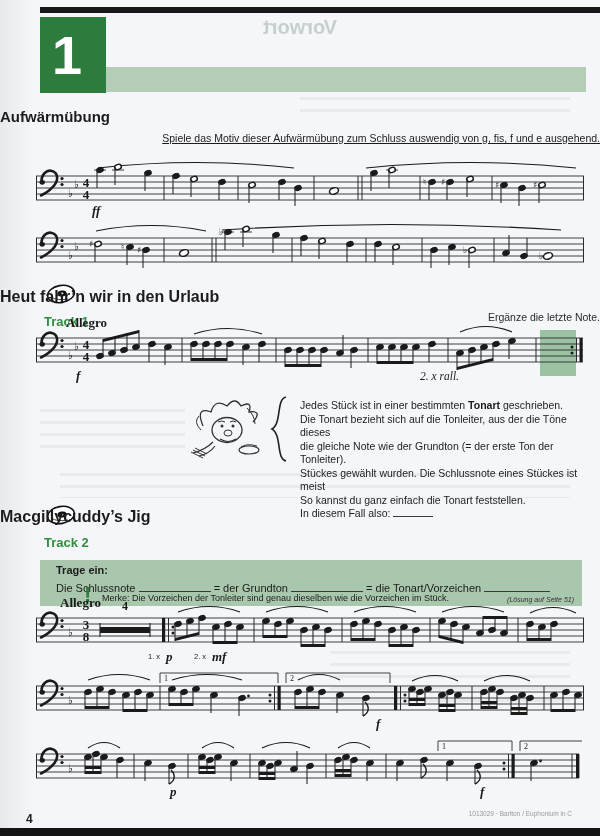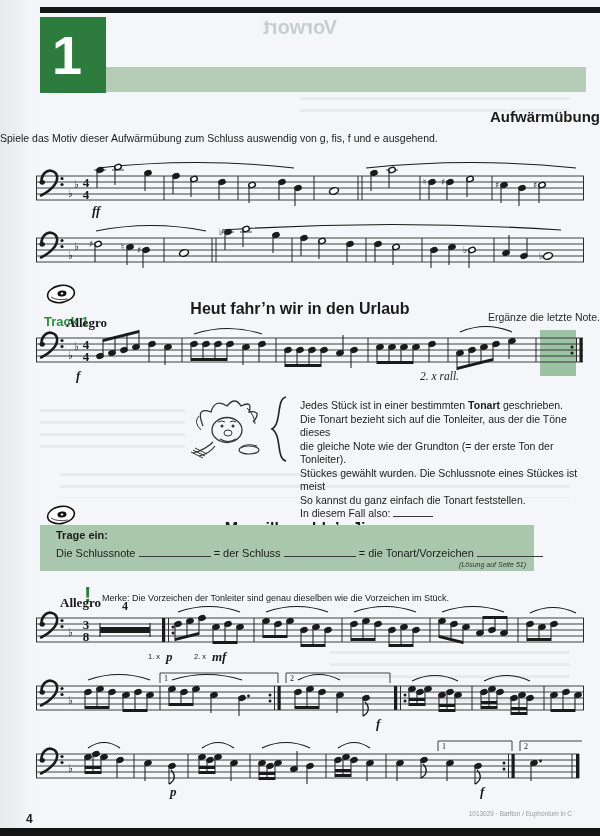--- a/index.html
+++ b/index.html
@@ -10,43 +10,43 @@
   .top-bar{position:absolute;left:40px;right:0;top:7px;height:6px;background:#171717;}
   .bottom-bar{position:absolute;left:0;right:0;top:828px;height:8px;background:#141414;}
   .unit-box{position:absolute;left:40px;top:17px;width:66px;height:76px;background:#2e7b3e;
         display:flex;align-items:center;justify-content:center;}
   .unit-box span{color:#fff;font-size:54px;font-weight:bold;line-height:1;transform:translateX(-6px);}
   .green-band{position:absolute;left:106px;top:67px;width:480px;height:25px;background:#b5ccb6;}
   .bleed{position:absolute;color:#8aa398;opacity:.45;transform:scaleX(-1);filter:blur(.6px);
         font-weight:bold;font-size:20px;text-align:center;}
   .bleed-block{position:absolute;opacity:.10;pointer-events:none;
         background:repeating-linear-gradient(to bottom,transparent 0 3px,#6e8579 3px 6px,transparent 6px 12px);}
-  h1.warm{position:absolute;left:0;right:0;top:108px;margin:0;text-align:right;font-size:15px;font-weight:bold;}
-  .instr{position:absolute;left:0;right:0;top:132px;margin:0;text-align:left;font-size:10.5px;}
-  h2.song{position:absolute;left:0;right:0;margin:12px;text-align:center;font-size:16px;font-weight:bold;}
+  h1.warm{position:absolute;left:0;right:0;top:108px;margin:0;text-align:left;font-size:15px;font-weight:bold;}
+  .instr{position:absolute;left:0;right:0;top:132px;margin:0;text-align:right;font-size:10.5px;text-decoration:underline;}
+  h2.song{position:absolute;left:0;right:0;margin:0;font-size:16px;font-weight:bold;}
   .subtitle{position:absolute;left:0;right:0;margin:0;text-align:right;font-size:10.5px;color:#2a2a2a;}
   .track{position:absolute;width:70px;}
   .track .lbl{display:block;color:#2f8f3f;font-size:13px;font-weight:bold;margin-top:3px;}
   .sys{position:absolute;left:36px;overflow:visible;}
   svg text{fill:#1a1a1a;}
   .t-dyn{font:italic bold 13px "Liberation Serif",serif}
   .t-tempo{font:bold 13px "Liberation Serif",serif}
   .t-small{font:7.5px "Liberation Sans",sans-serif}
   .t-rall{font:italic 11.5px "Liberation Serif",serif}
   .t-flat{font:11px "DejaVu Sans",sans-serif}
   .t-acc{font:9px "DejaVu Sans",sans-serif}
   .t-tsig{font:bold 13px "Liberation Serif",serif;text-anchor:middle}
   .t-volta{font:8px "Liberation Serif",serif}
   .t-mnum{font:bold 12px "Liberation Serif",serif;text-anchor:middle}
   .cartoon{position:absolute;left:183px;top:396px;}
   .brace{position:absolute;left:268px;top:396px;}
   .info{position:absolute;left:300px;top:399px;width:286px;font-size:10.5px;line-height:13.5px;}
   .info b{font-weight:bold;}
   .blank{display:inline-block;border-bottom:1px solid #3a3a3a;height:9px;vertical-align:baseline;}
-  .fill-band{position:absolute;left:40px;top:525px;width:494px;height:46px;background:#a9c7ac;text-decoration:underline;}
+  .fill-band{position:absolute;left:40px;top:560px;width:542px;height:46px;background:#a9c7ac;text-decoration:underline;}
   .fill-band .head{position:absolute;left:16px;top:4px;font-size:11px;font-weight:bold;}
   .fill-band .line{position:absolute;left:16px;top:22px;font-size:11px;white-space:nowrap;}
   .fill-band .sol{position:absolute;right:8px;bottom:3px;font-size:7px;font-style:italic;color:#333;}
   .merke-bang{position:absolute;left:84px;top:584px;color:#2e7b3e;font-weight:bold;font-size:22px;line-height:1;}
   .merke-text{position:absolute;left:102px;top:593px;font-size:9px;width:440px;}
   .pagenum{position:absolute;left:26px;top:812px;font-size:12px;font-weight:bold;}
   .footer-right{position:absolute;right:28px;top:810px;font-size:6.5px;color:#999;}
 </style>
 </head>
 <body>
@@ -345,21 +345,21 @@
     </svg>
     <span class="lbl">Track 2</span>
   </div>
   <h2 class="song" style="top:508px">Macgillycuddy’s Jig</h2>
 
   <div class="fill-band">
     <div class="head">Trage ein:</div>
     <div class="line">
       <span>Die Schlussnote</span>
       <span class="blank" style="width:72px"></span>
-      <span>= der Schluss</span>
+      <span>= der Grundton</span>
       <span class="blank" style="width:72px"></span>
       <span>= die Tonart/Vorzeichen</span>
       <span class="blank" style="width:66px"></span>
     </div>
     <div class="sol">(Lösung auf Seite 51)</div>
   </div>
 
   <div class="merke-bang">!</div>
   <div class="merke-text">Merke: Die Vorzeichen der Tonleiter sind genau dieselben wie die Vorzeichen im Stück.</div>
 

